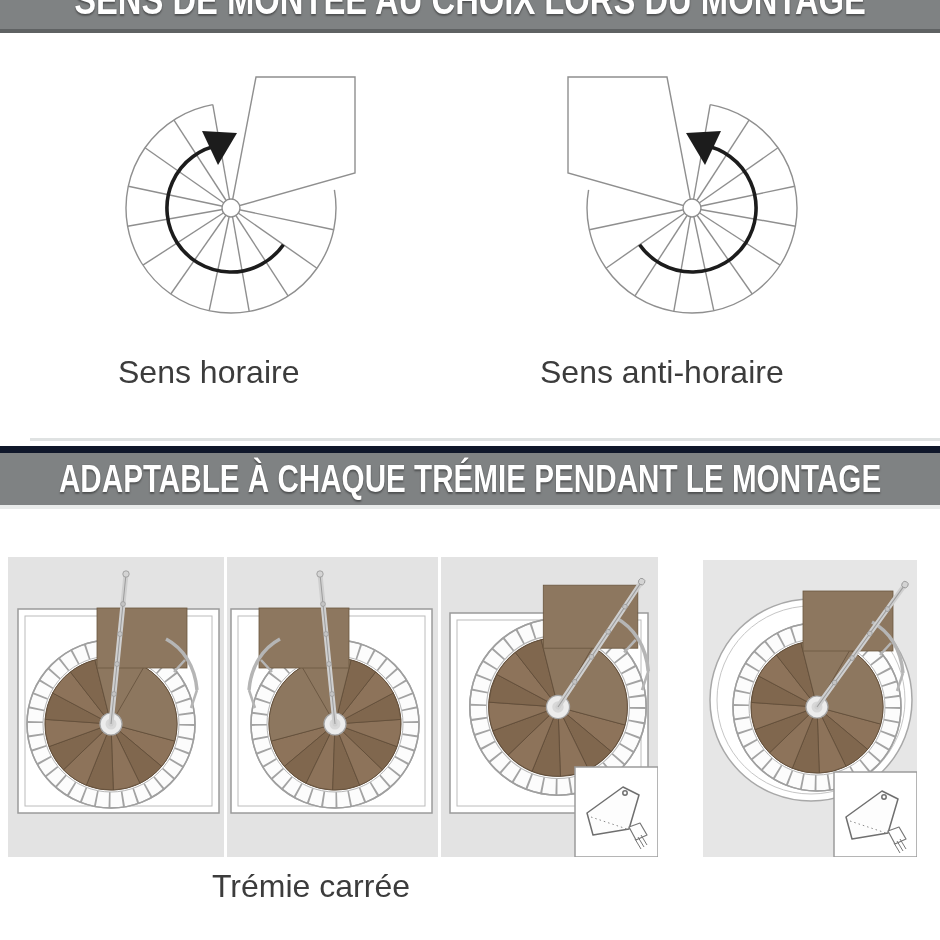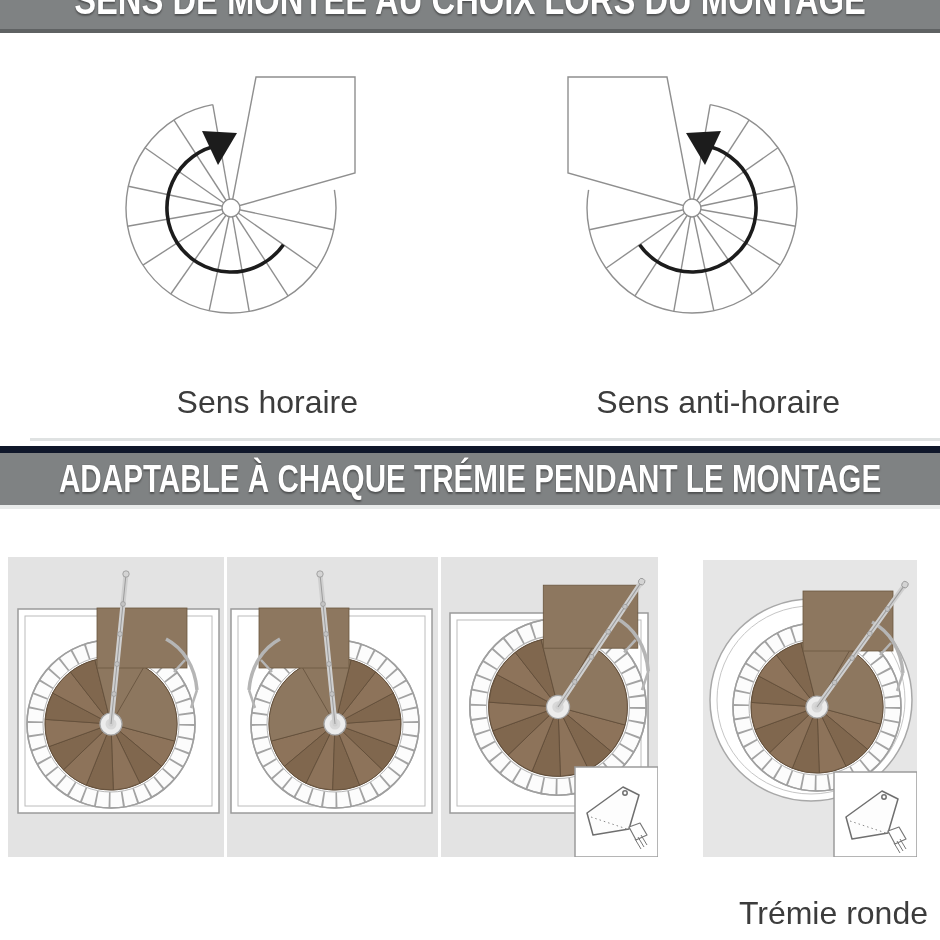--- a/index.html
+++ b/index.html
@@ -19,23 +19,22 @@
   #banner-top{top:0;height:29px;border-bottom:4px solid #5f6263;justify-content:center;}
   #banner-top .banner-inner{
     position:absolute;left:50%;top:-21px;transform:translateX(-50%) scaleX(0.78);
     font-size:42px;line-height:42px;
   }
   #banner-adaptable{top:446px;height:52px;border-top:7px solid #0f172a;border-bottom:3px solid #5f6263;}
   #banner-adaptable .banner-inner{font-size:38px;}
   .pre-banner-line{position:absolute;left:30px;right:0;top:438px;height:3px;background:#dfe2e2;}
   .post-banner-line{position:absolute;left:0;right:0;top:505px;height:4px;background:#e9ebeb;}
   .caption{
-    position:absolute;color:#3c3c3c;font-size:32px;line-height:34px;text-align:right;
+    position:absolute;color:#3c3c3c;font-size:32px;line-height:34px;text-align:left;
     letter-spacing:0px;
-    margin-top:30px;
   }
   #caption-horaire{left:118px;top:355px;width:240px;}
   #caption-anti-horaire{left:540px;top:355px;width:300px;}
   #caption-carree{left:212px;top:869px;width:240px;}
   #caption-ronde{left:688px;top:866px;width:240px;}
   .diagram{position:absolute;top:63px;width:265px;height:285px;}
   #diagram-left{left:103px;}
   #diagram-right{left:555px;}
   .photo{position:absolute;}
   #photo-1{left:8px;top:557px;}
@@ -187,15 +186,15 @@
     <circle cx="108" cy="140" r="101" fill="#ffffff" stroke="#a8a8a8" stroke-width="1.5"></circle>
     <circle cx="108" cy="140" r="94" fill="none" stroke="#c6c6c6" stroke-width="1"></circle>
     <use href="#stair-render" transform="translate(114,147)"></use>
     <use href="#handrail" transform="translate(114,147) rotate(30)"></use>
     <g>
       <rect x="131" y="212" width="83" height="85" fill="#ffffff" stroke="#9c9c9c" stroke-width="1.5"></rect>
       <use href="#tread-inset" transform="translate(139,227)"></use>
     </g>
   </svg>
 
-  <div id="caption-ronde" class="caption">Trémie ronde</div>
+  <div id="caption-carree" class="caption">Trémie carrée</div>
 
 </div>
 
 </body></html>

